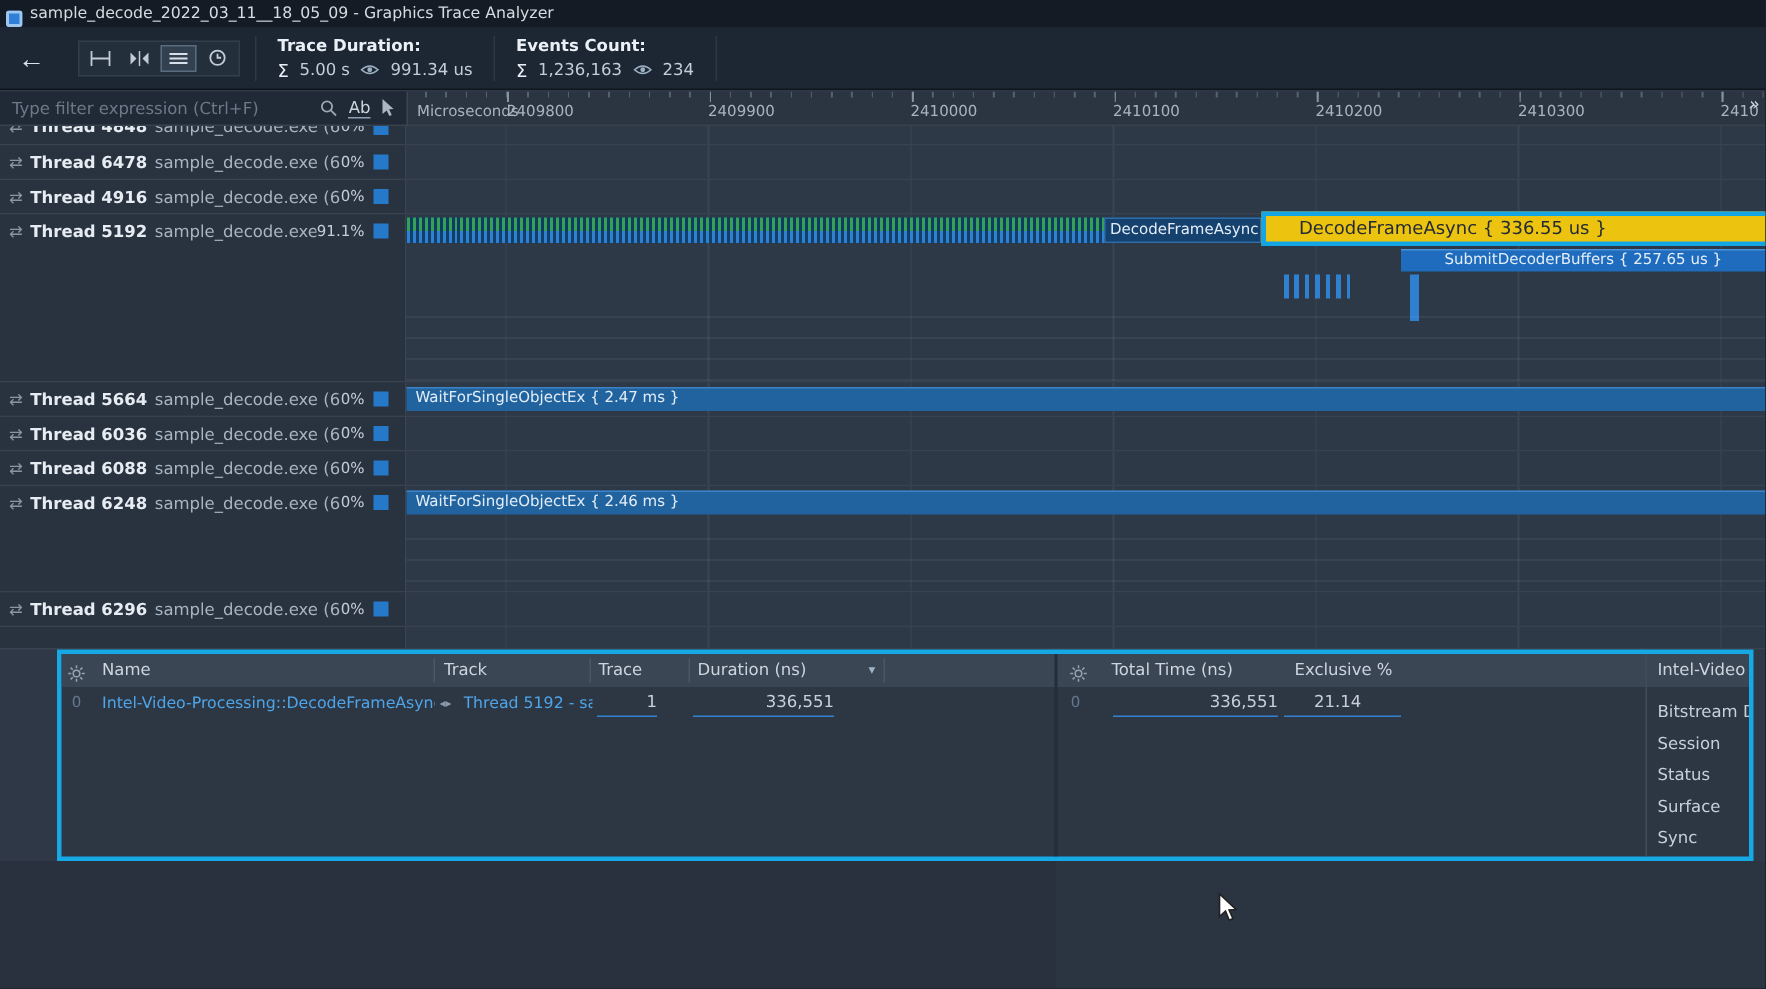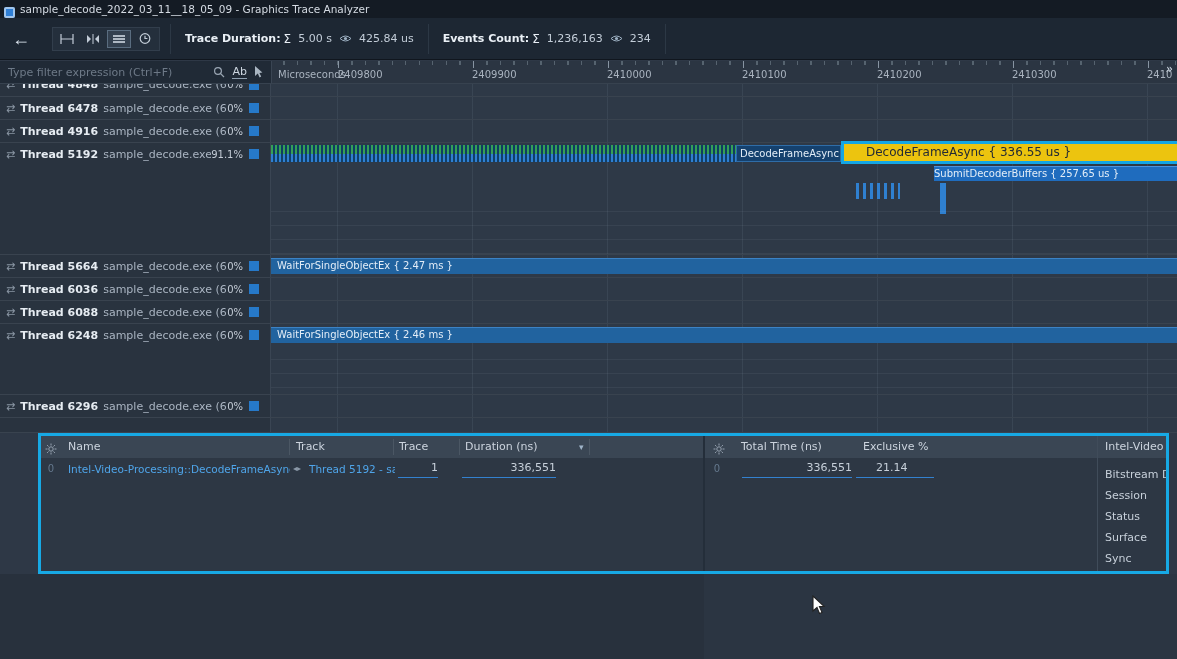--- a/index.html
+++ b/index.html
@@ -15,21 +15,21 @@
   
   .toolbar{position:absolute;top:18px;left:0;right:0;height:42px;background:#1d2733;
     border-bottom:1px solid #10161e;display:flex;align-items:center;box-sizing:border-box;}
   .back-btn{width:34px;height:34px;margin-left:4px;background:none;border:none;color:#dbe4ee;
     font-size:18px;line-height:30px;padding:0;}
   .btn-group{display:flex;gap:2px;background:#242f3c;border:1px solid #323e4c;padding:2px;margin-left:14px;}
   .tool-btn{width:24px;height:18px;display:flex;align-items:center;justify-content:center;
     background:transparent;border:1px solid transparent;padding:0;}
   .tool-btn.selected{background:#33404f;border-color:#5a6d80;}
   .tb-divider{width:1px;height:30px;background:#2c3845;margin:0 10px;}
-  .stat-block{display:flex;flex-direction:row;justify-content:flex-end;gap:3px;padding:0 4px;}
+  .stat-block{display:flex;flex-direction:column;justify-content:flex-end;gap:3px;padding:0 4px;}
   .stat-label{color:#eaf0f6;font-weight:bold;font-size:11px;}
   .stat-values{display:flex;align-items:center;gap:7px;color:#c3cdd8;font-size:11px;}
   .sigma{color:#e9eff6;font-size:12px;}
 
   
   .filter-ruler{position:absolute;top:61px;left:0;right:0;height:23px;display:flex;}
   .filter-cell{width:272px;background:#202a36;border-right:1px solid #3a4553;border-bottom:1px solid #37424f;
     display:flex;align-items:center;box-sizing:border-box;}
   .filter-input{flex:1;min-width:0;background:transparent;border:none;outline:none;color:#cdd6e0;
     font-size:11px;padding-left:8px;font-family:inherit;}
@@ -70,21 +70,21 @@
   .stripes::before{content:"";position:absolute;left:0;right:0;top:0;height:55%;
     background:repeating-linear-gradient(90deg,#36a055 0 2px,#0f3c63 2px 4px);}
   .stripes::after{content:"";position:absolute;left:0;right:0;bottom:0;height:45%;
     background:repeating-linear-gradient(90deg,#2f7fd2 0 2px,#123f66 2px 4px);}
   .decode-clip{left:465px;top:2px;width:105px;height:17px;line-height:15px;background:#15416e;
     border:1px solid #2f6da8;padding-left:3px;}
   .selected-event{position:absolute;left:570px;top:-2px;width:320px;height:17px;background:#ecc40f;
     border:3px solid #14a6e4;color:#242b34;font-size:12px;line-height:17px;padding-left:22px;
     white-space:nowrap;overflow:hidden;z-index:6;}
   .submit-bar{left:663px;top:23px;right:0;height:15px;line-height:14px;background:#1f6cbe;
-    border-top:1px solid #4b92dc;}
+    border-top:1px solid #4b92dc;text-align:center;}
   .tick-cluster{position:absolute;left:585px;top:40px;width:44px;height:16px;
     background:repeating-linear-gradient(90deg,#2f80d0 0 3px,transparent 3px 7px);}
   .tick-single{position:absolute;left:669px;top:40px;width:6px;height:31px;background:#2f80d0;}
   .sub-lanes{position:absolute;left:0;right:0;
     background:repeating-linear-gradient(180deg,transparent 0 13px,rgba(170,185,200,0.08) 13px 14px);}
   .sl-a{top:55px;height:56px;}
   .sl-b{top:22px;height:48px;}
   .wait-bar{left:0;top:3px;right:0;height:16px;line-height:14px;background:#21639f;
     border-top:1px solid #3c82c4;padding-left:6px;}
 
@@ -151,21 +151,21 @@
     <div class="tb-divider"></div>
     <div class="stat-block">
       <span class="stat-label">Trace Duration:</span>
       <span class="stat-values">
         <span class="sigma">Σ</span>
         <span>5.00 s</span>
         <svg width="13" height="9" viewBox="0 0 13 9">
             <path d="M1 4.5 Q6.5 -0.5 12 4.5 Q6.5 9.5 1 4.5 Z" fill="none" stroke="#9db0c2"></path>
             <circle cx="6.5" cy="4.5" r="1.6" fill="#9db0c2"></circle>
           </svg>
-        <span>425.84 us</span>
+        <span>991.34 us</span>
       </span>
     </div>
     <div class="tb-divider"></div>
     <div class="stat-block">
       <span class="stat-label">Events Count:</span>
       <span class="stat-values">
         <span class="sigma">Σ</span>
         <span>1,236,163</span>
         <svg width="13" height="9" viewBox="0 0 13 9">
             <path d="M1 4.5 Q6.5 -0.5 12 4.5 Q6.5 9.5 1 4.5 Z" fill="none" stroke="#9db0c2"></path>

